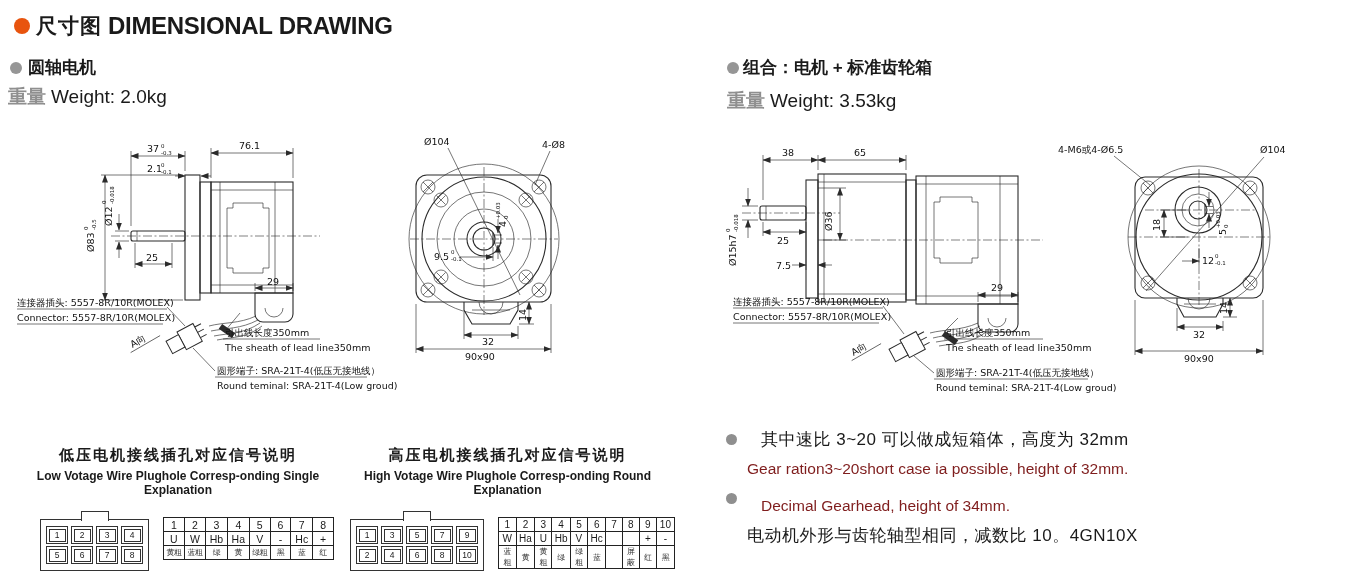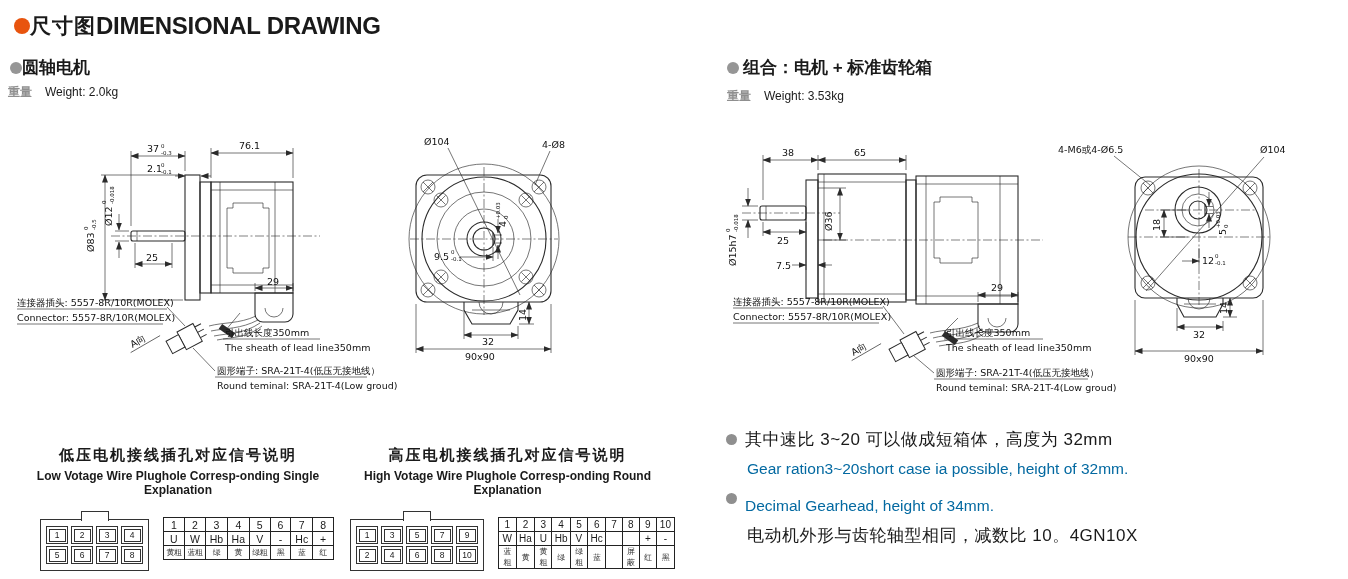--- a/index.html
+++ b/index.html
@@ -1,27 +1,27 @@
 <!DOCTYPE html>
 <html><head>
 <meta charset="utf-8">
 <style>
   html,body{margin:0;padding:0;background:#fff}
   #canvas{position:relative;width:1348px;height:579px;background:#ffffff;overflow:hidden;
           font-family:"Liberation Sans","DejaVu Sans",sans-serif;color:#1a1a1a}
   .abs{position:absolute}
-  .hdr{display:flex;align-items:center;}
+  .hdr{display:flex;align-items:center;gap:6px}
   .dot{border-radius:50%;flex:0 0 auto}
   .dot-orange{width:16px;height:16px;background:#e8540e}
   .dot-gray{width:12px;height:12px;background:#969696}
   .dot-note{width:11px;height:11px;background:#8f8f8f;margin-top:6px}
   .t-zh{font-size:21px;font-weight:bold;letter-spacing:1px}
   .t-en{font-size:24px;font-weight:bold;letter-spacing:-0.3px}
   .sec-zh{font-size:17px;font-weight:bold}
-  .wt{font-size:12px;display:flex;gap:13px;align-items:baseline}
+  .wt{font-size:19px;display:flex;gap:5px;align-items:baseline}
   .wt-zh{color:#8f8f8f;font-weight:bold}
   svg{overflow:visible}
   svg text{fill:#111;font-family:"DejaVu Sans",sans-serif;font-size:9.5px}
   svg text.dtol{font-size:5.5px}
   svg text.ann{font-size:9.5px}
   .ln{fill:none;stroke:#2b2b2b;stroke-width:1.1}
   .lt{fill:none;stroke:#2b2b2b;stroke-width:0.65}
   .cl{fill:none;stroke:#2b2b2b;stroke-width:0.6;stroke-dasharray:9 2.5 2 2.5}
   
   .wire-block{position:absolute}
@@ -34,22 +34,22 @@
   .plug-row{display:flex;gap:3px;margin:2px 0}
   .pin{border:1px solid #333;padding:1.5px}
   .pin-in{border:1px solid #333;min-width:13px;height:11px;display:flex;align-items:center;
           justify-content:center;font-size:8.5px;padding:0 1px}
   table.sig{border-collapse:collapse;margin-left:14px;margin-top:6px}
   table.sig td{border:1px solid #222;text-align:center;font-size:10.5px;height:13px;padding:0 1px;width:20px}
   table.sig tr.colors td{font-size:8px;letter-spacing:-0.5px;color:#333}
   table.sig.compact td{width:17px;font-size:10px}
   
   .notes{position:absolute;left:726px;top:428px;width:590px}
-  .note-line{display:flex;gap:8px;font-size:17px;margin-bottom:9px;letter-spacing:0.5px}
-  .note-en{font-size:15.5px;color:#0369a1;letter-spacing:0}
+  .note-line{display:flex;gap:24px;font-size:17px;margin-bottom:9px;letter-spacing:0.5px}
+  .note-en{font-size:15.5px;color:#7f1d1d;letter-spacing:0}
   .note-indent{padding-left:21px}
 </style>
 </head>
 <body>
 
 <div id="canvas">
 
   <svg width="0" height="0" style="position:absolute">
     <defs>
       <marker id="arw" markerWidth="8" markerHeight="6" refX="7.5" refY="3" orient="auto-start-reverse" markerUnits="userSpaceOnUse" viewBox="0 0 8 6">

